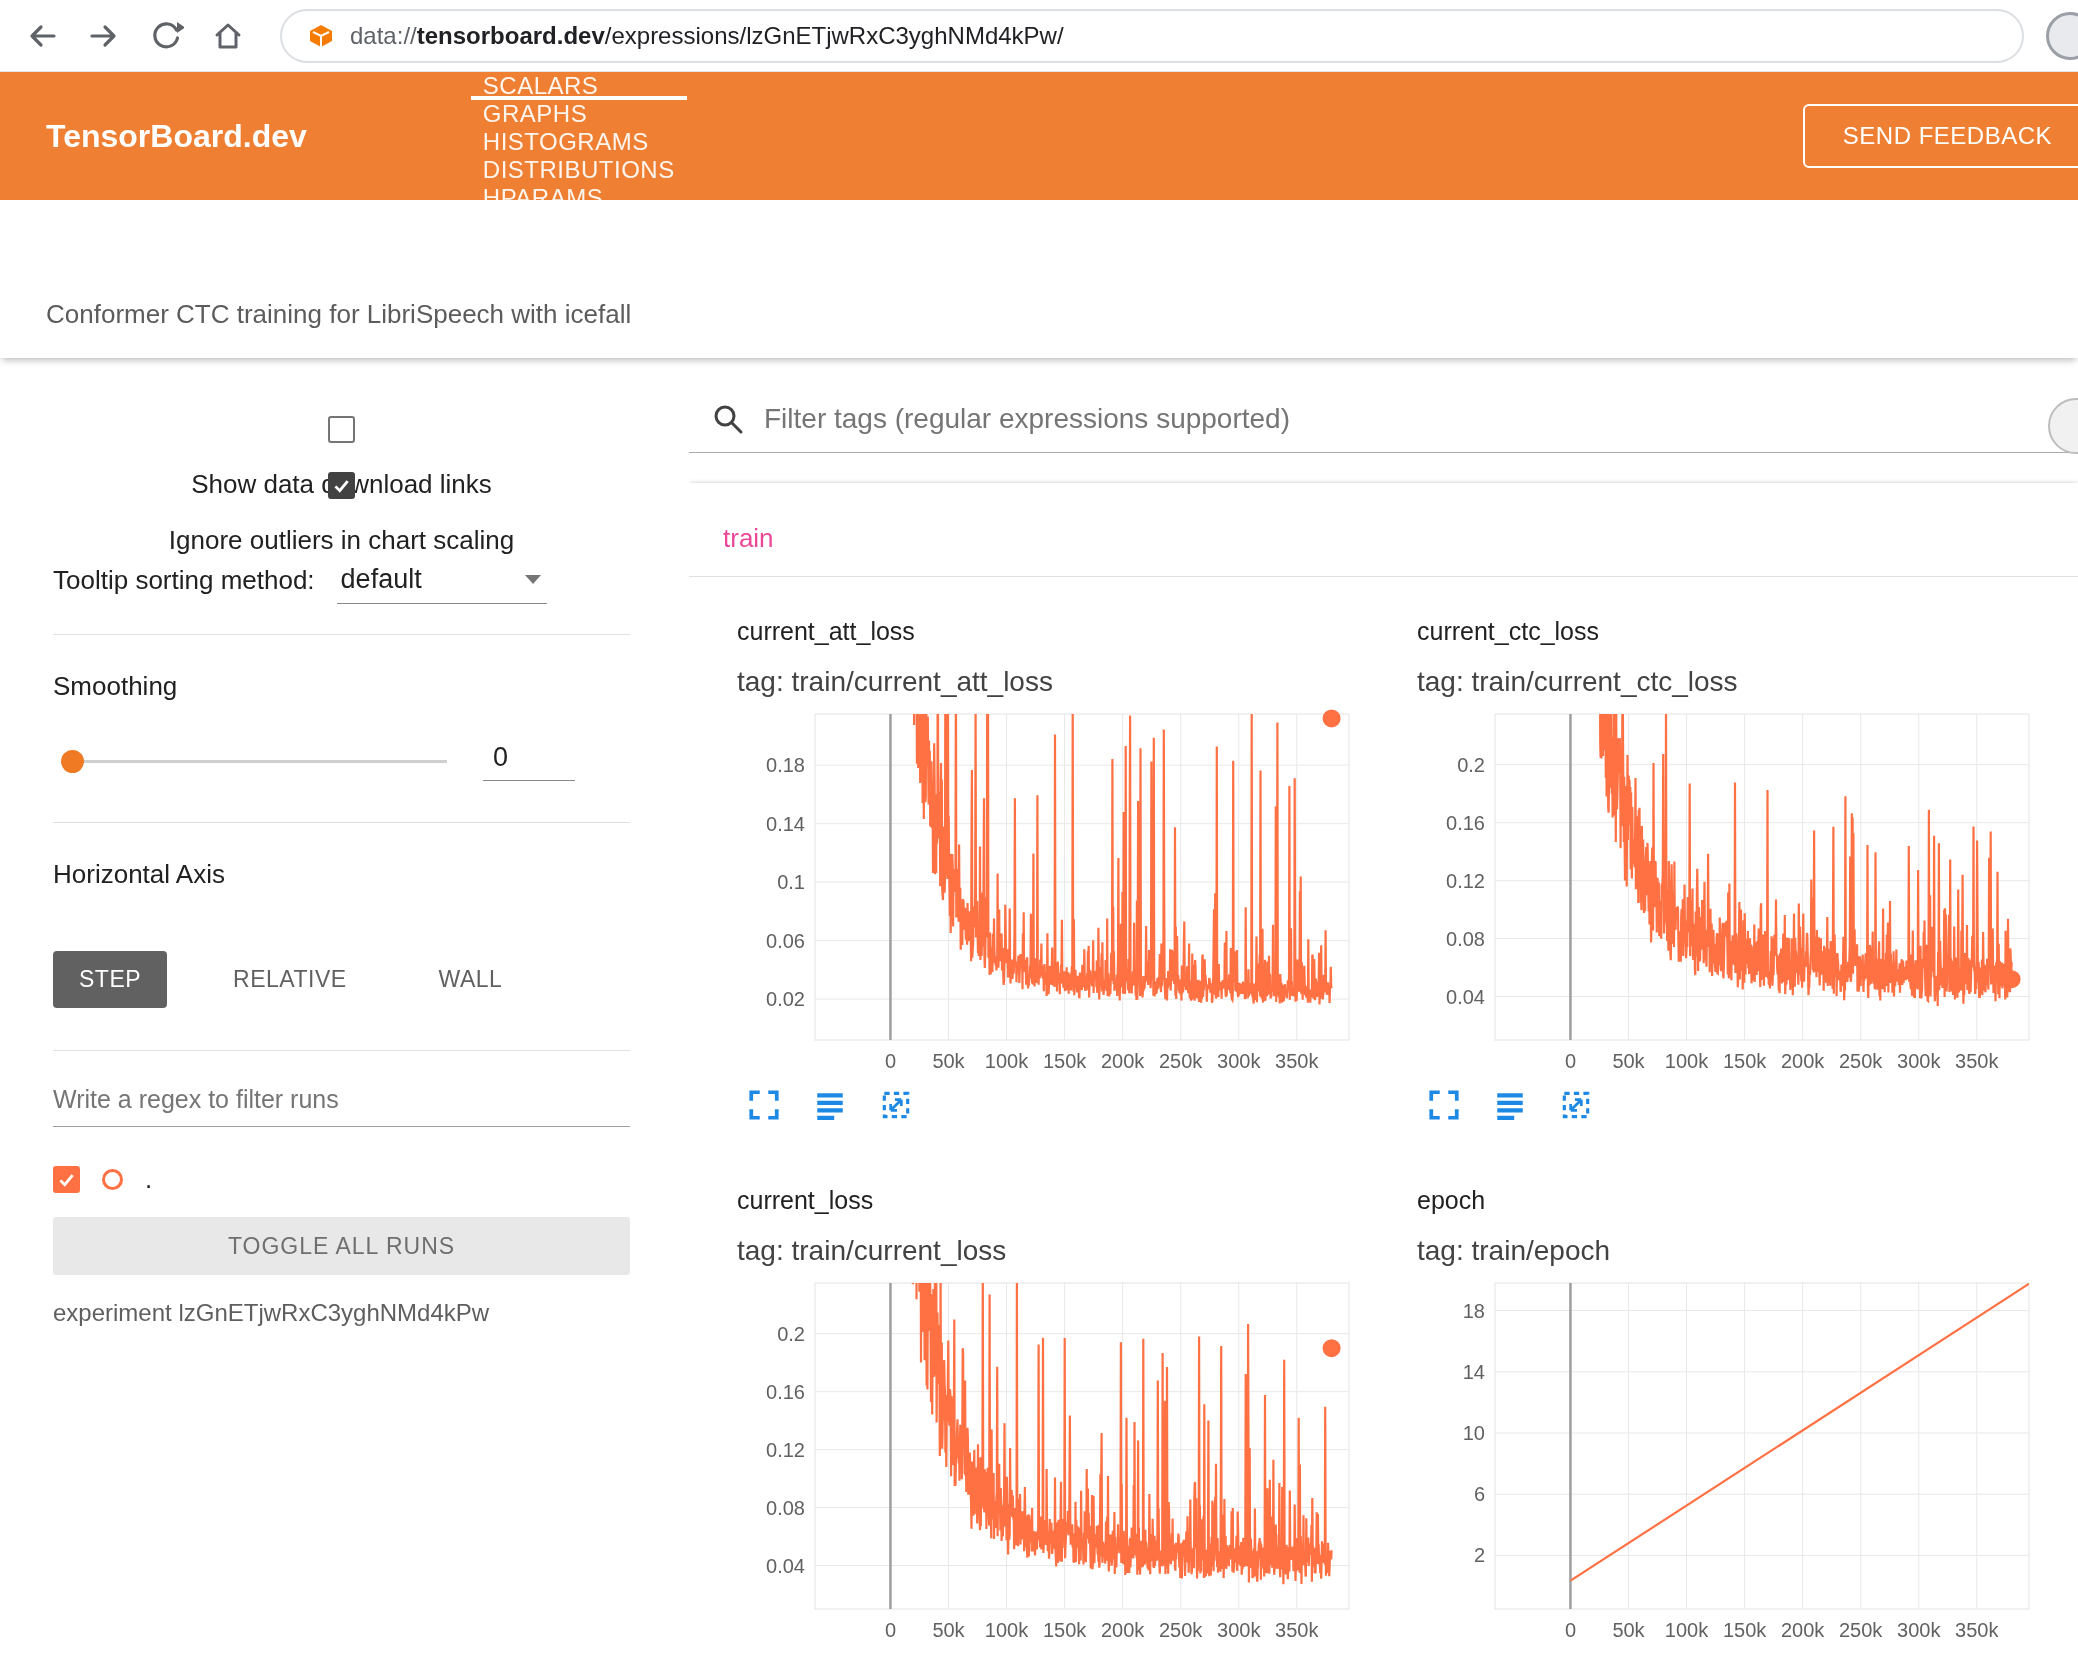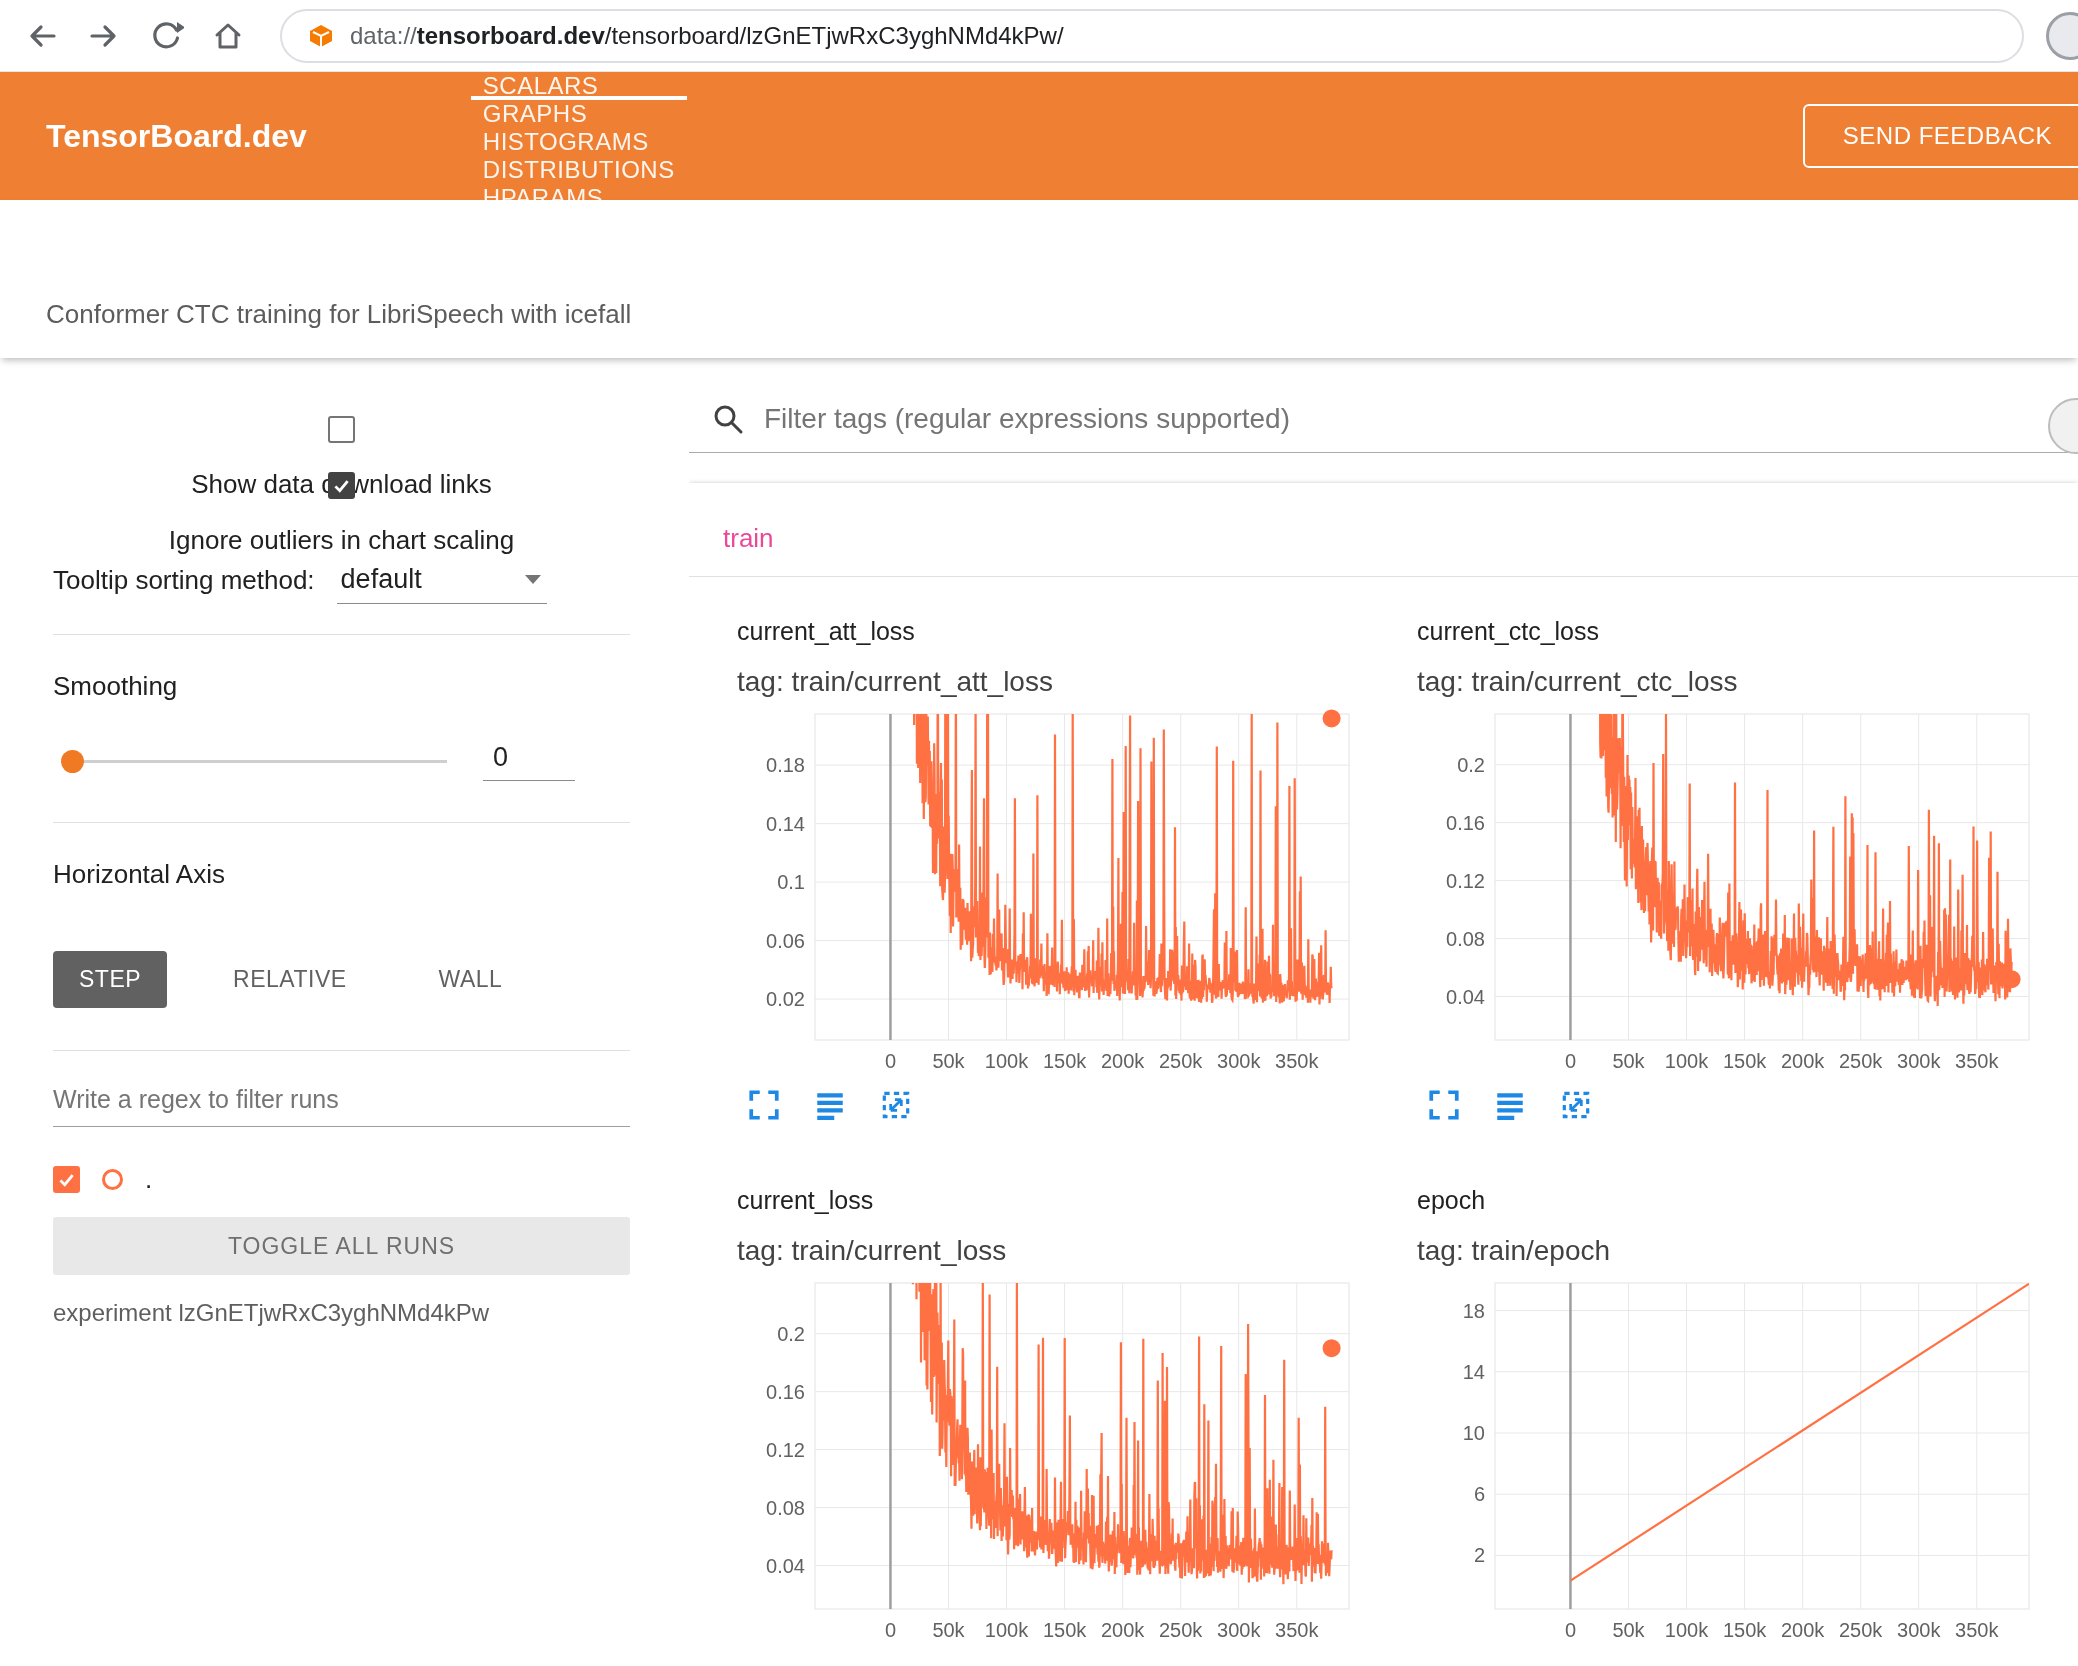--- a/index.html
+++ b/index.html
@@ -131,21 +131,21 @@
           <path d="M7 17 L18 7 L29 17 M10 15 V29 H26 V15" fill="none" stroke="#5f6368" stroke-width="3" stroke-linecap="round" stroke-linejoin="round"></path>
         </svg>
     </div>
     <div class="url-bar">
       <span style="display:flex;">
         <svg width="26" height="26" viewBox="0 0 26 26">
             <path d="M13 2 L24 8 V18 L13 24 L2 18 V8 Z" fill="#f57c00"></path>
             <path d="M5 9 L13 13 L21 9 M13 13 V24" fill="none" stroke="#fff" stroke-width="2"></path>
           </svg>
       </span>
-      <span class="url-text"><span class="url-scheme">data://</span><span class="url-domain">tensorboard.dev</span><span class="url-path">/tensorboard/lzGnETjwRxC3yghNMd4kPw/</span></span>
+      <span class="url-text"><span class="url-scheme">data://</span><span class="url-domain">tensorboard.dev</span><span class="url-path">/expressions/lzGnETjwRxC3yghNMd4kPw/</span></span>
     </div>
     <div class="browser-avatar"></div>
   </div>
 
   <div class="app-header">
     <div class="brand">TensorBoard.dev</div>
     <div class="nav-tabs">
       <div class="tab active">SCALARS</div>
       <div class="tab">GRAPHS</div>
       <div class="tab">HISTOGRAMS</div>

